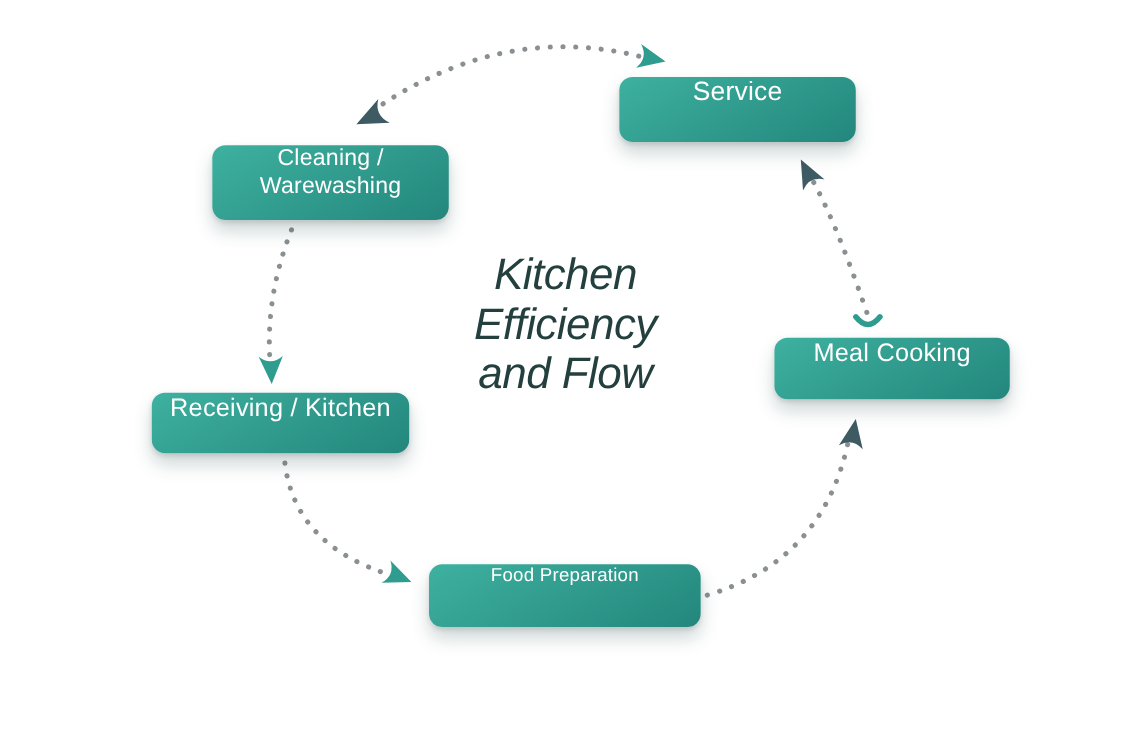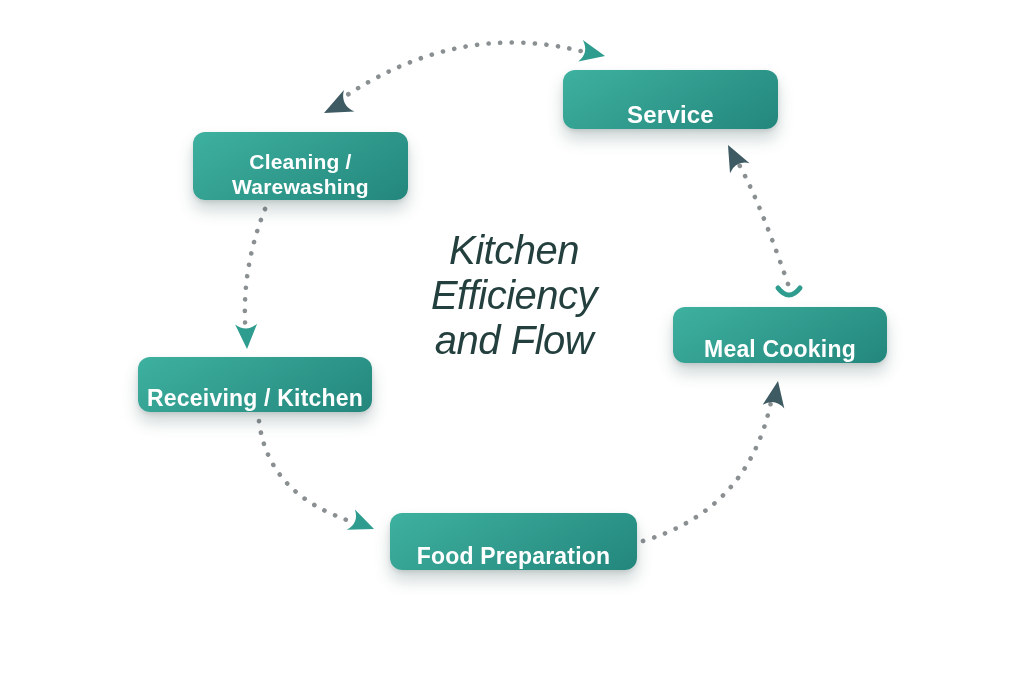--- a/index.html
+++ b/index.html
@@ -26,35 +26,35 @@
     stroke:var(--c-dot-gray);
     stroke-width:4.6;
     stroke-linecap:round;
     stroke-dasharray:0.1 11.5;
   }
   .dart-dark{fill:var(--c-arrow-dark);}
   .dart-teal{fill:var(--c-arrow-teal);}
   .chevron{fill:none;stroke:var(--c-arrow-teal);stroke-width:5;stroke-linecap:round;}
   .node{
     position:absolute;
-    display:flex;align-items:flex-end;justify-content:center;
+    display:flex;align-items:flex-start;justify-content:center;
     background:linear-gradient(150deg,var(--c-node-grad-start) 0%,var(--c-node-grad-end) 100%);
     color:var(--c-node-text);
     border-radius:12px;
     box-shadow:0 10px 16px rgba(30,70,70,.22), 0 2px 4px rgba(0,0,0,.10);
-    font-weight:bold;
+    font-weight:normal;
     text-align:center;
     letter-spacing:.2px;
   }
   .node span{white-space:pre-line;line-height:1.18;}
   .node-service{left:563px;top:70px;width:215px;height:59px;font-size:24px;}
   .node-cleaning{left:181px;top:132px;width:215px;height:68px;font-size:21px;margin-left:12px;}
-  .node-meal{left:673px;top:307px;width:214px;height:56px;font-size:23px;}
+  .node-meal{left:704px;top:307px;width:214px;height:56px;font-size:23px;}
   .node-receiving{left:138px;top:357px;width:234px;height:55px;font-size:23px;}
-  .node-foodprep{left:390px;top:513px;width:247px;height:57px;font-size:23px;}
+  .node-foodprep{left:390px;top:513px;width:247px;height:57px;font-size:17px;}
   .title{
     position:absolute;
     left:334px;top:228px;width:360px;
     text-align:center;
     font-size:40px;
     font-weight:normal;
     font-style:italic;
     color:var(--c-title-text);
     line-height:1.12;
     letter-spacing:-0.5px;

